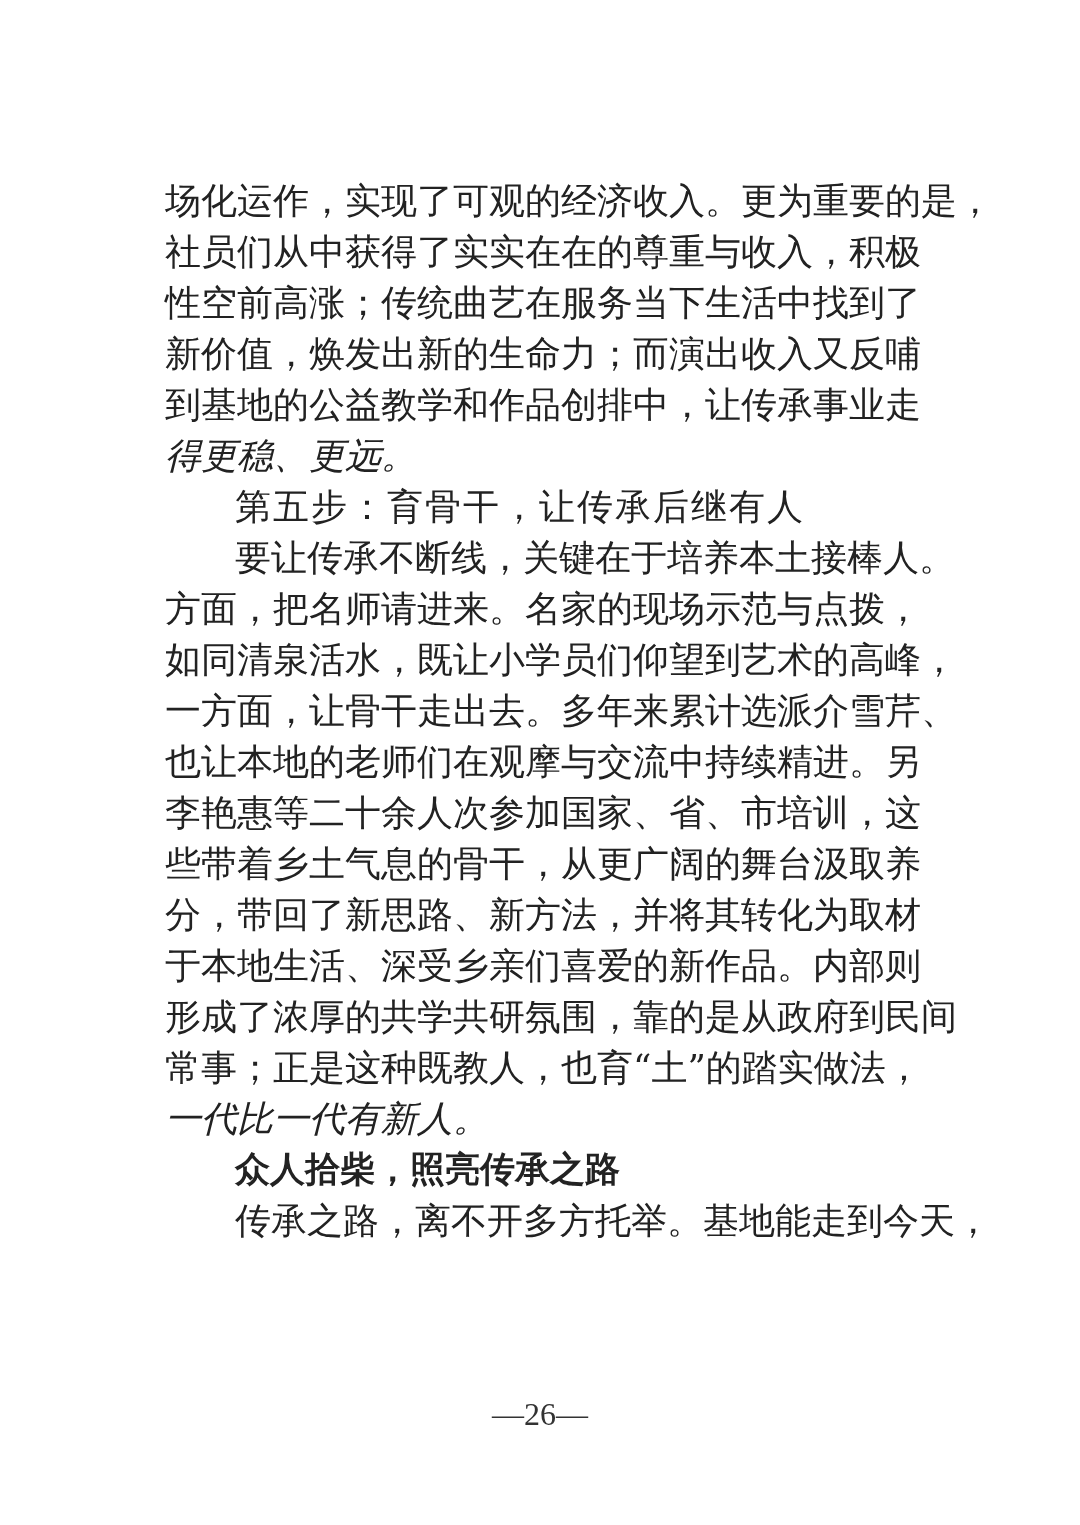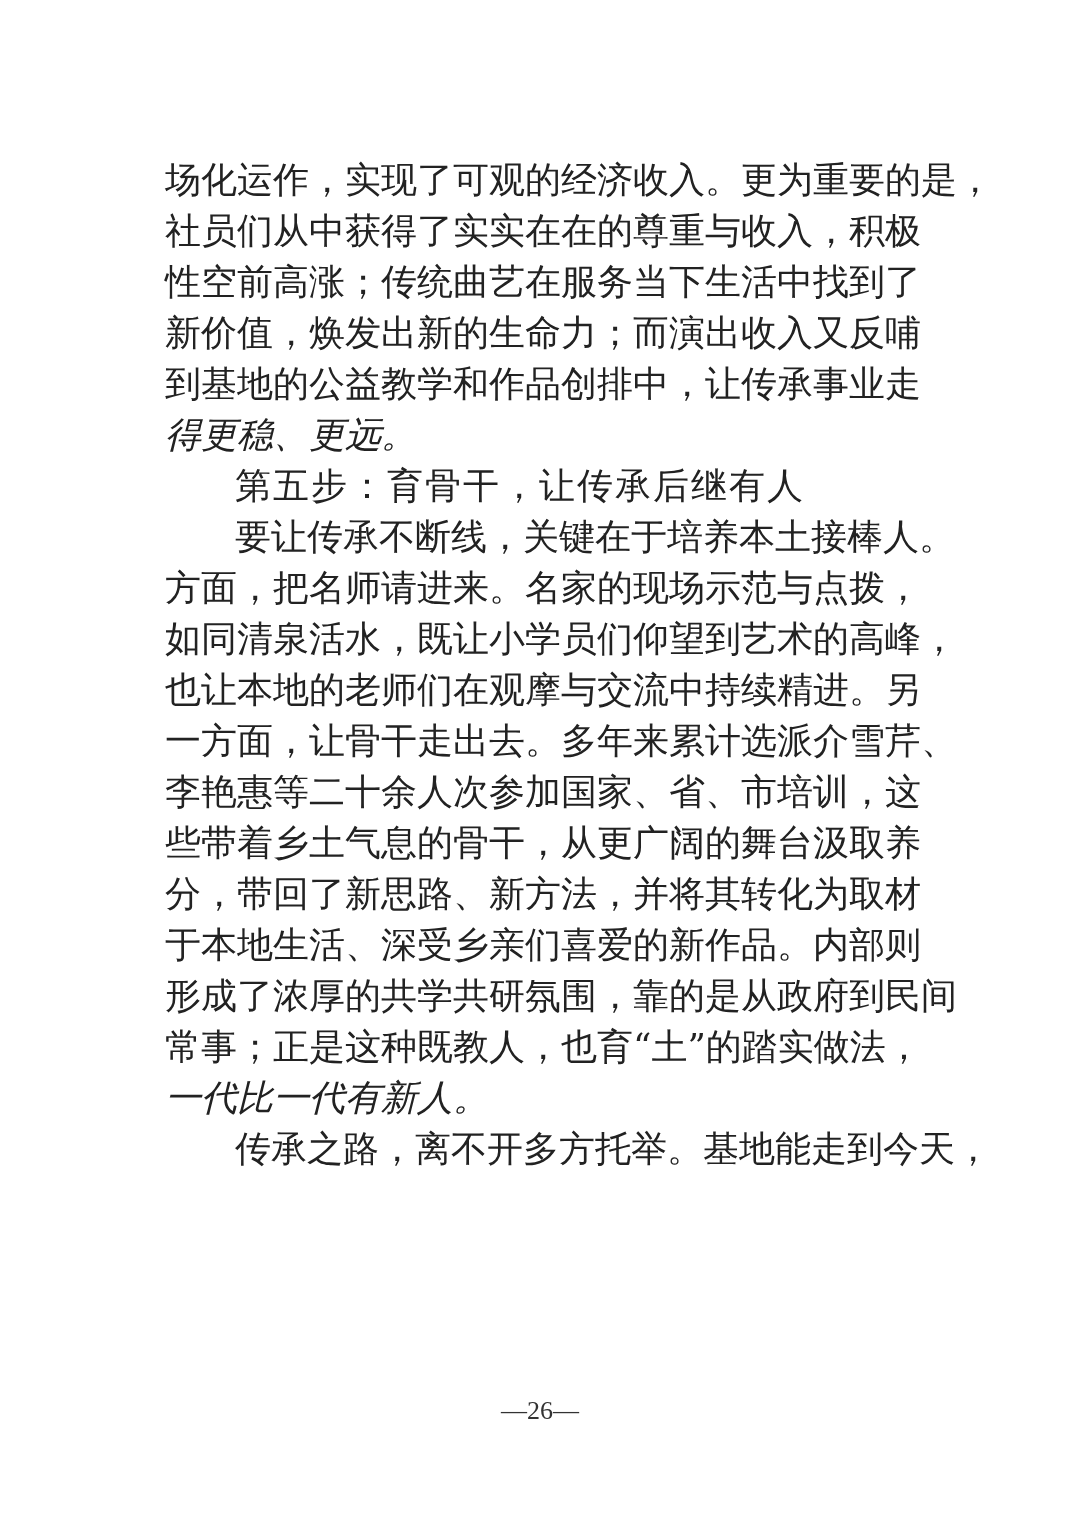--- a/index.html
+++ b/index.html
@@ -11,21 +11,21 @@
       width: 1080px;
       height: 1525px;
       position: relative;
       overflow: hidden;
       font-family: "DejaVu Serif", "Liberation Serif", serif;
       color: #222222;
     }
     .page {
       position: absolute;
       left: 165px;
-      top: 154px;
+      top: 175px;
       width: 752px;
     }
     .line {
       height: 51px;
       line-height: 51px;
       font-size: 36px;
       white-space: nowrap;
       text-align: justify;
       text-align-last: justify;
       letter-spacing: 0px;
@@ -48,44 +48,45 @@
       font-weight: bold;
       text-align-last: left;
       font-size: 35px;
     }
     .page-number {
       position: absolute;
       left: 0;
       width: 1080px;
       top: 1396px;
       text-align: center;
-      font-size: 26px;
+      font-size: 32px;
       font-family: "Liberation Serif", "DejaVu Serif", serif;
       color: #333333;
     }
   </style>
 </head>
 <body>
 
 <div class="page">
   <div class="line">场化运作，实现了可观的经济收入。更为重要的是，</div>
   <div class="line">社员们从中获得了实实在在的尊重与收入，积极</div>
   <div class="line">性空前高涨；传统曲艺在服务当下生活中找到了</div>
   <div class="line">新价值，焕发出新的生命力；而演出收入又反哺</div>
   <div class="line">到基地的公益教学和作品创排中，让传承事业走</div>
   <div class="line last">得更稳、更远。</div>
   <div class="line indent heading-step">第五步：育骨干，让传承后继有人</div>
   <div class="line indent">要让传承不断线，关键在于培养本土接棒人。</div>
   <div class="line">方面，把名师请进来。名家的现场示范与点拨，</div>
   <div class="line">如同清泉活水，既让小学员们仰望到艺术的高峰，</div>
+  <div class="line">一方面，让骨干走出去。多年来累计选派介雪芹、</div>
   <div class="line">也让本地的老师们在观摩与交流中持续精进。另</div>
-  <div class="line">一方面，让骨干走出去。多年来累计选派介雪芹、</div>
   <div class="line">李艳惠等二十余人次参加国家、省、市培训，这</div>
   <div class="line">些带着乡土气息的骨干，从更广阔的舞台汲取养</div>
   <div class="line">分，带回了新思路、新方法，并将其转化为取材</div>
   <div class="line">于本地生活、深受乡亲们喜爱的新作品。内部则</div>
   <div class="line">形成了浓厚的共学共研氛围，靠的是从政府到民间</div>
   <div class="line">常事；正是这种既教人，也育“土”的踏实做法，</div>
   <div class="line last">一代比一代有新人。</div>
+  <div class="line indent heading-bold">众人拾柴，照亮传承之路</div>
   <div class="line indent">传承之路，离不开多方托举。基地能走到今天，</div>
 </div>
 
 <div class="page-number">—26—</div>
 
 </body></html>

